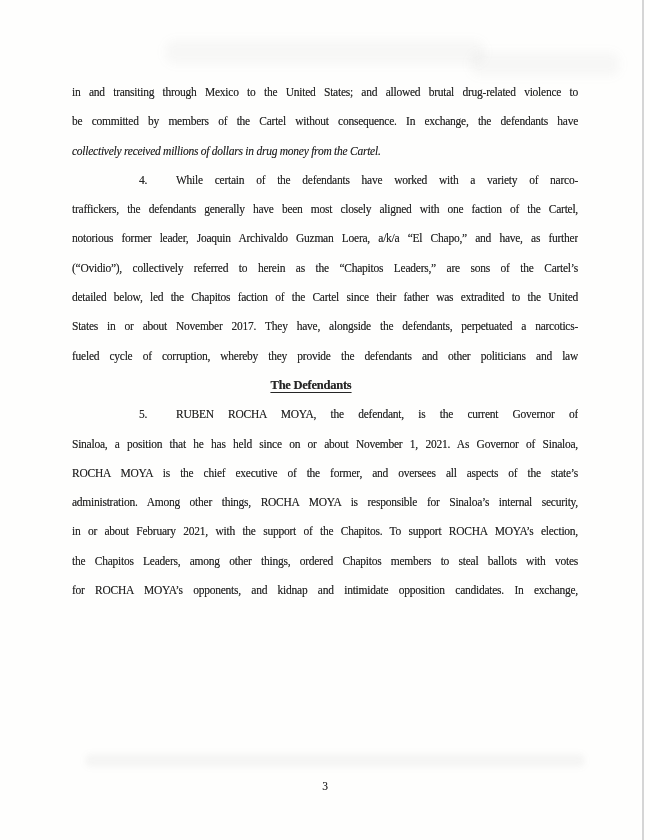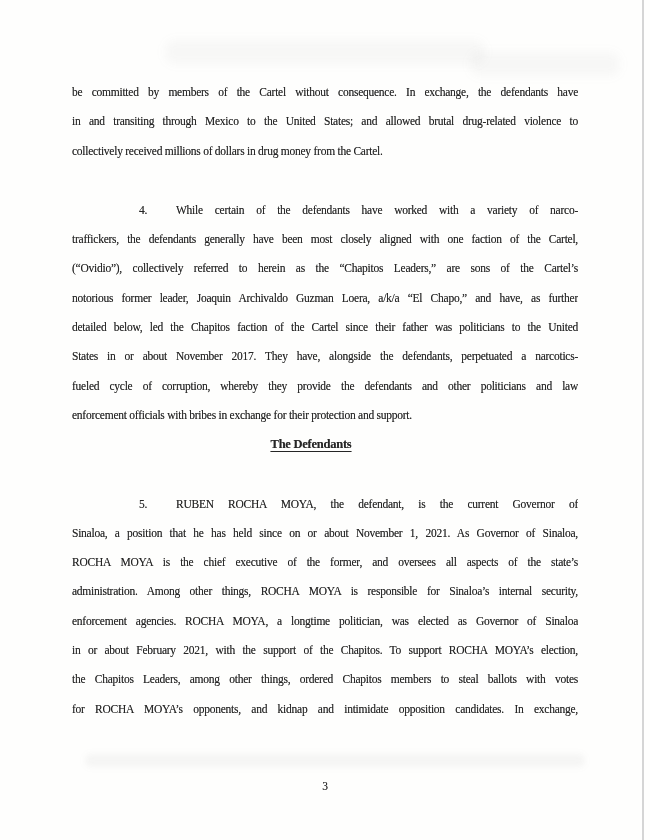--- a/index.html
+++ b/index.html
@@ -54,25 +54,25 @@
     font-size: 11.5px;
     letter-spacing: -0.25px;
     text-align: justify;
     text-align-last: justify;
     white-space: normal;
     overflow: hidden;
     text-shadow: 0 0 0.5px rgba(45,45,45,0.55);
   }
   .line.end {
     text-align-last: left;
+    font-style: italic;
   }
   .line.first {
     padding-left: 67px;
     width: 439px;
-    margin-top: 30px;
   }
   .pnum {
     display: inline-block;
     width: 37px;
   }
   .line.head {
     text-align: right;
     text-align-last: center;
     transform: translateX(-14px);
   }
@@ -97,40 +97,38 @@
 <body>
 
 <div class="page">
 
   <div class="artifact smudge-a"></div>
   <div class="artifact smudge-b"></div>
   <div class="artifact smudge-c"></div>
   <div class="artifact edge-line"></div>
 
   <div class="content">
+    <div class="line">in and transiting through Mexico to the United States; and allowed brutal drug-related violence to</div>
     <div class="line">be committed by members of the Cartel without consequence. In exchange, the defendants have</div>
-    <div class="line">in and transiting through Mexico to the United States; and allowed brutal drug-related violence to</div>
     <div class="line end">collectively received millions of dollars in drug money from the Cartel.</div>
 
     <div class="line first"><span class="pnum">4.</span><span>While certain of the defendants have worked with a variety of narco-</span></div>
     <div class="line">traffickers, the defendants generally have been most closely aligned with one faction of the Cartel,</div>
+    <div class="line">notorious former leader, Joaquin Archivaldo Guzman Loera, a/k/a “El Chapo,” and have, as further</div>
     <div class="line">(“Ovidio”), collectively referred to herein as the “Chapitos Leaders,” are sons of the Cartel’s</div>
-    <div class="line">notorious former leader, Joaquin Archivaldo Guzman Loera, a/k/a “El Chapo,” and have, as further</div>
-    <div class="line">detailed below, led the Chapitos faction of the Cartel since their father was politicians to the United</div>
+    <div class="line">detailed below, led the Chapitos faction of the Cartel since their father was extradited to the United</div>
     <div class="line">States in or about November 2017. They have, alongside the defendants, perpetuated a narcotics-</div>
     <div class="line">fueled cycle of corruption, whereby they provide the defendants and other politicians and law</div>
-    <div class="line end">enforcement officials with bribes in exchange for their protection and support.</div>
 
     <div class="line head"><span class="head-inner">The Defendants</span></div>
 
     <div class="line first"><span class="pnum">5.</span><span>RUBEN ROCHA MOYA, the defendant, is the current Governor of</span></div>
     <div class="line">Sinaloa, a position that he has held since on or about November 1, 2021. As Governor of Sinaloa,</div>
     <div class="line">ROCHA MOYA is the chief executive of the former, and oversees all aspects of the state’s</div>
     <div class="line">administration. Among other things, ROCHA MOYA is responsible for Sinaloa’s internal security,</div>
-    <div class="line">enforcement agencies. ROCHA MOYA, a longtime politician, was elected as Governor of Sinaloa</div>
     <div class="line">in or about February 2021, with the support of the Chapitos. To support ROCHA MOYA’s election,</div>
     <div class="line">the Chapitos Leaders, among other things, ordered Chapitos members to steal ballots with votes</div>
     <div class="line">for ROCHA MOYA’s opponents, and kidnap and intimidate opposition candidates. In exchange,</div>
   </div>
 
   <div class="page-number">3</div>
 
 </div>
 
 </body></html>

